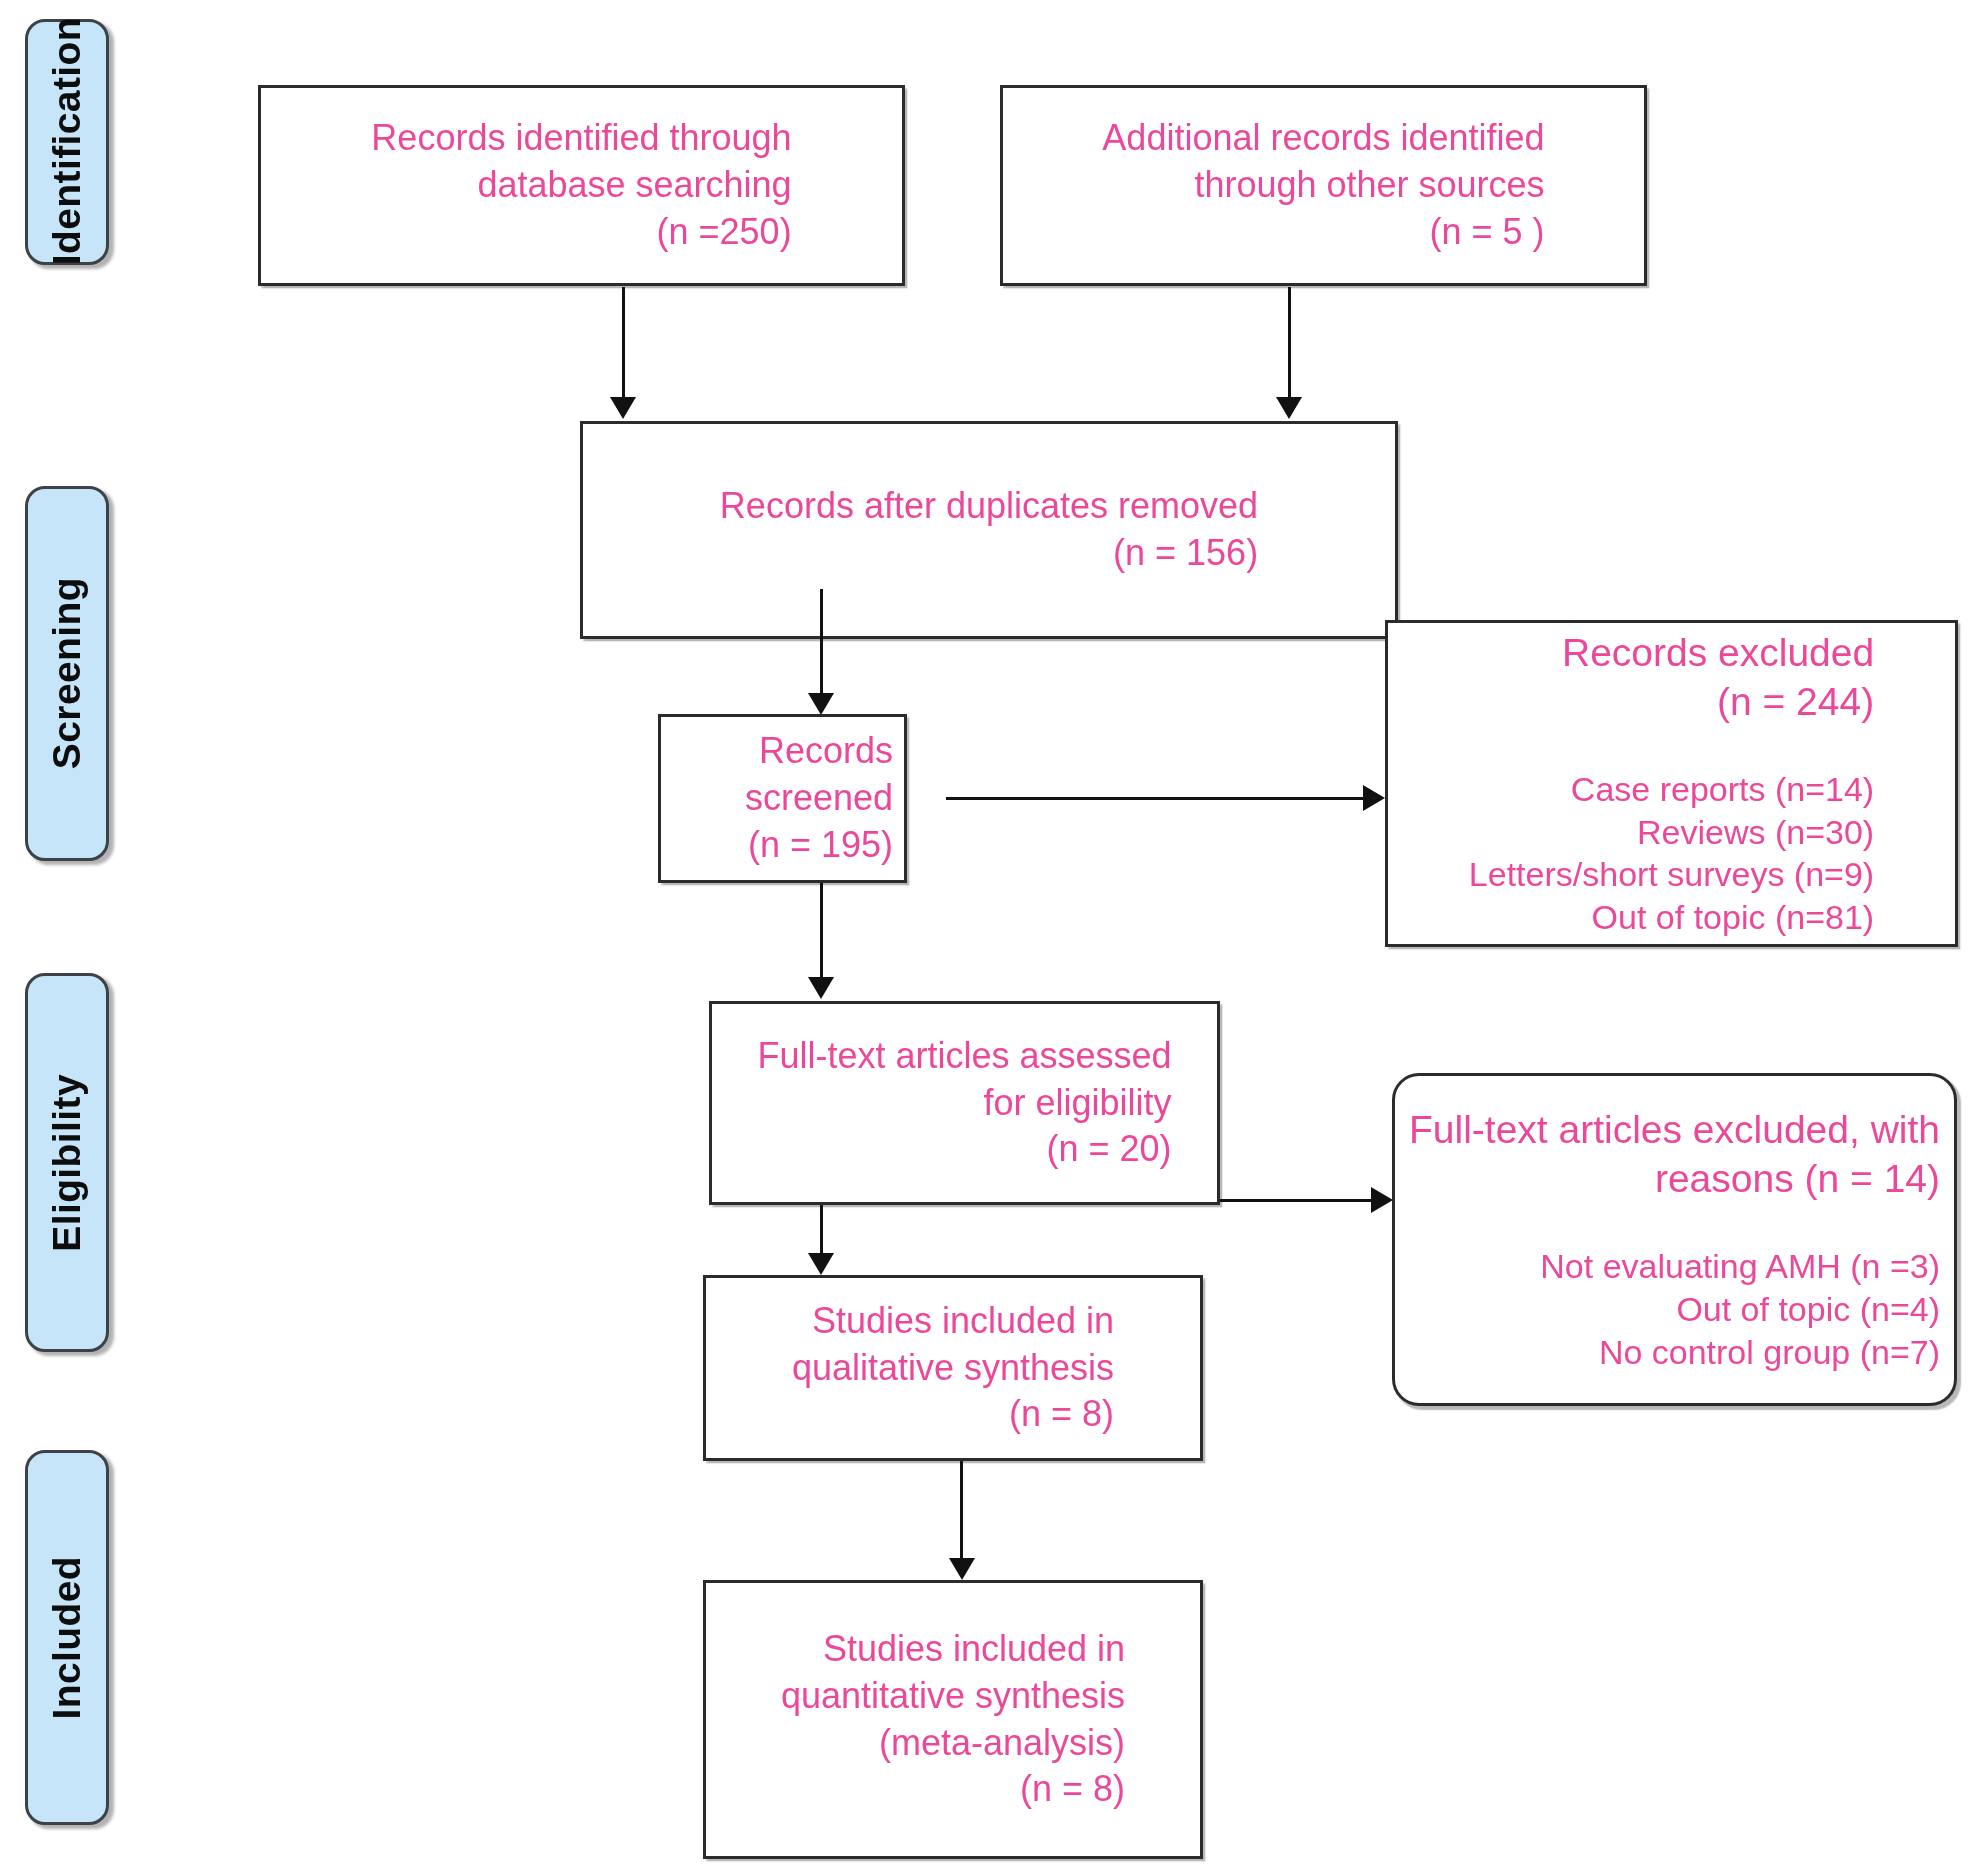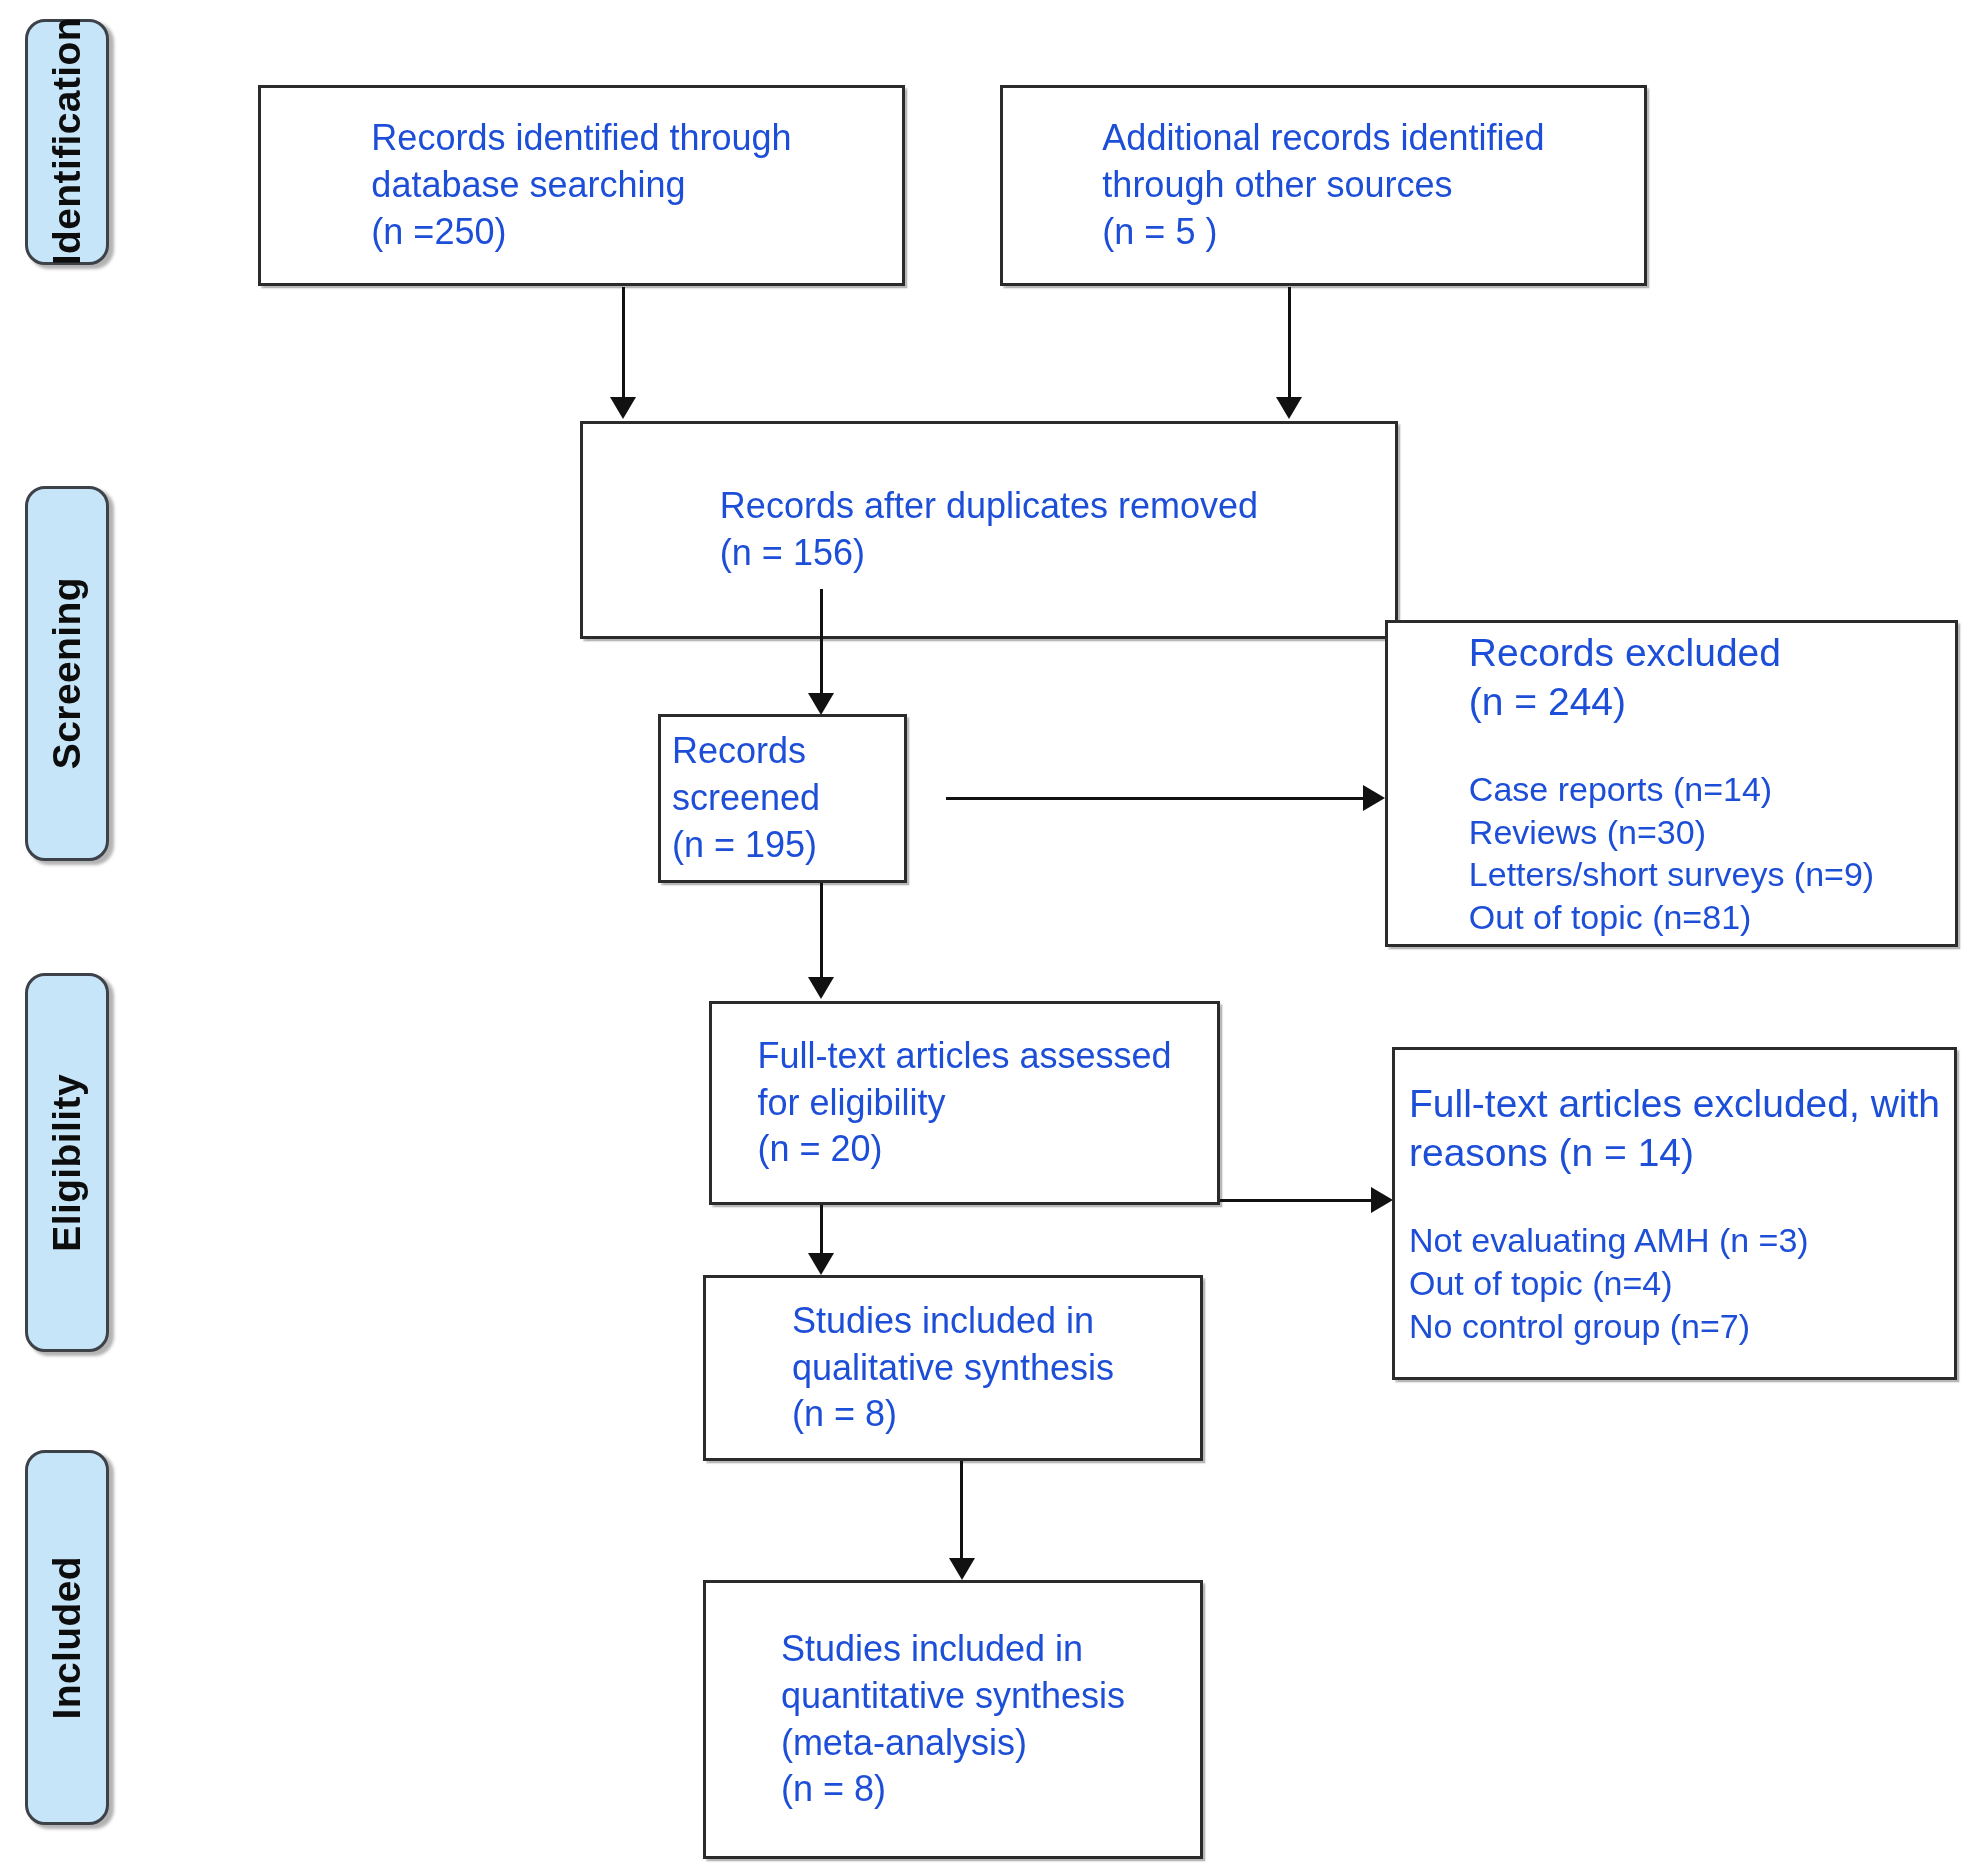--- a/index.html
+++ b/index.html
@@ -44,24 +44,24 @@
     background:#ffffff;
     border:3.1px solid #2b2b2b;
     box-sizing:border-box;
     box-shadow:3.1px 3.1px 1.5px rgba(0,0,0,0.28);
     display:flex;
     align-items:center;
     justify-content:center;
     padding:4.6px 11px;
   }
   .flow-box .box-text{
-    text-align:left;
+    text-align:right;
     font-size:36px;
     line-height:1.30;
-    color:#1d4ed8;
+    color:#ec4899;
     white-space:pre-line;
   }
   .flow-box.thin-text .box-text{ font-size:33px; line-height:1.26; }
 
   
   .flow-box .head-line{
     display:block;
     font-size:39px;
     line-height:1.26;
   }
@@ -158,21 +158,21 @@
 
   <div class="flow-box" style="left:709px; top:1001px; width:511px; height:204px;">
     <span class="box-text">Full-text articles assessed
 for eligibility
 (n = 20)</span>
   </div>
 
   <div class="h-line" style="left:1220px; top:1199px; width:151px;"></div>
   <div class="arrow-right" style="left:1371px; top:1187px;"></div>
 
-  <div class="flow-box thin-text" style="left:1392px; top:1047px; width:565px; height:333px;">
+  <div class="flow-box thin-text" style="left:1392px; top:1073px; width:565px; height:333px;border-radius:27px;">
     <span class="box-text">
       <span class="head-line">Full-text articles excluded, with
 reasons (n = 14)</span>
       <span class="sub-line">Not evaluating AMH (n =3)
 Out of topic (n=4)
 No control group (n=7)</span>
     </span>
   </div>
 
   <div class="v-line" style="left:820px; top:1205px; height:48px;"></div>

